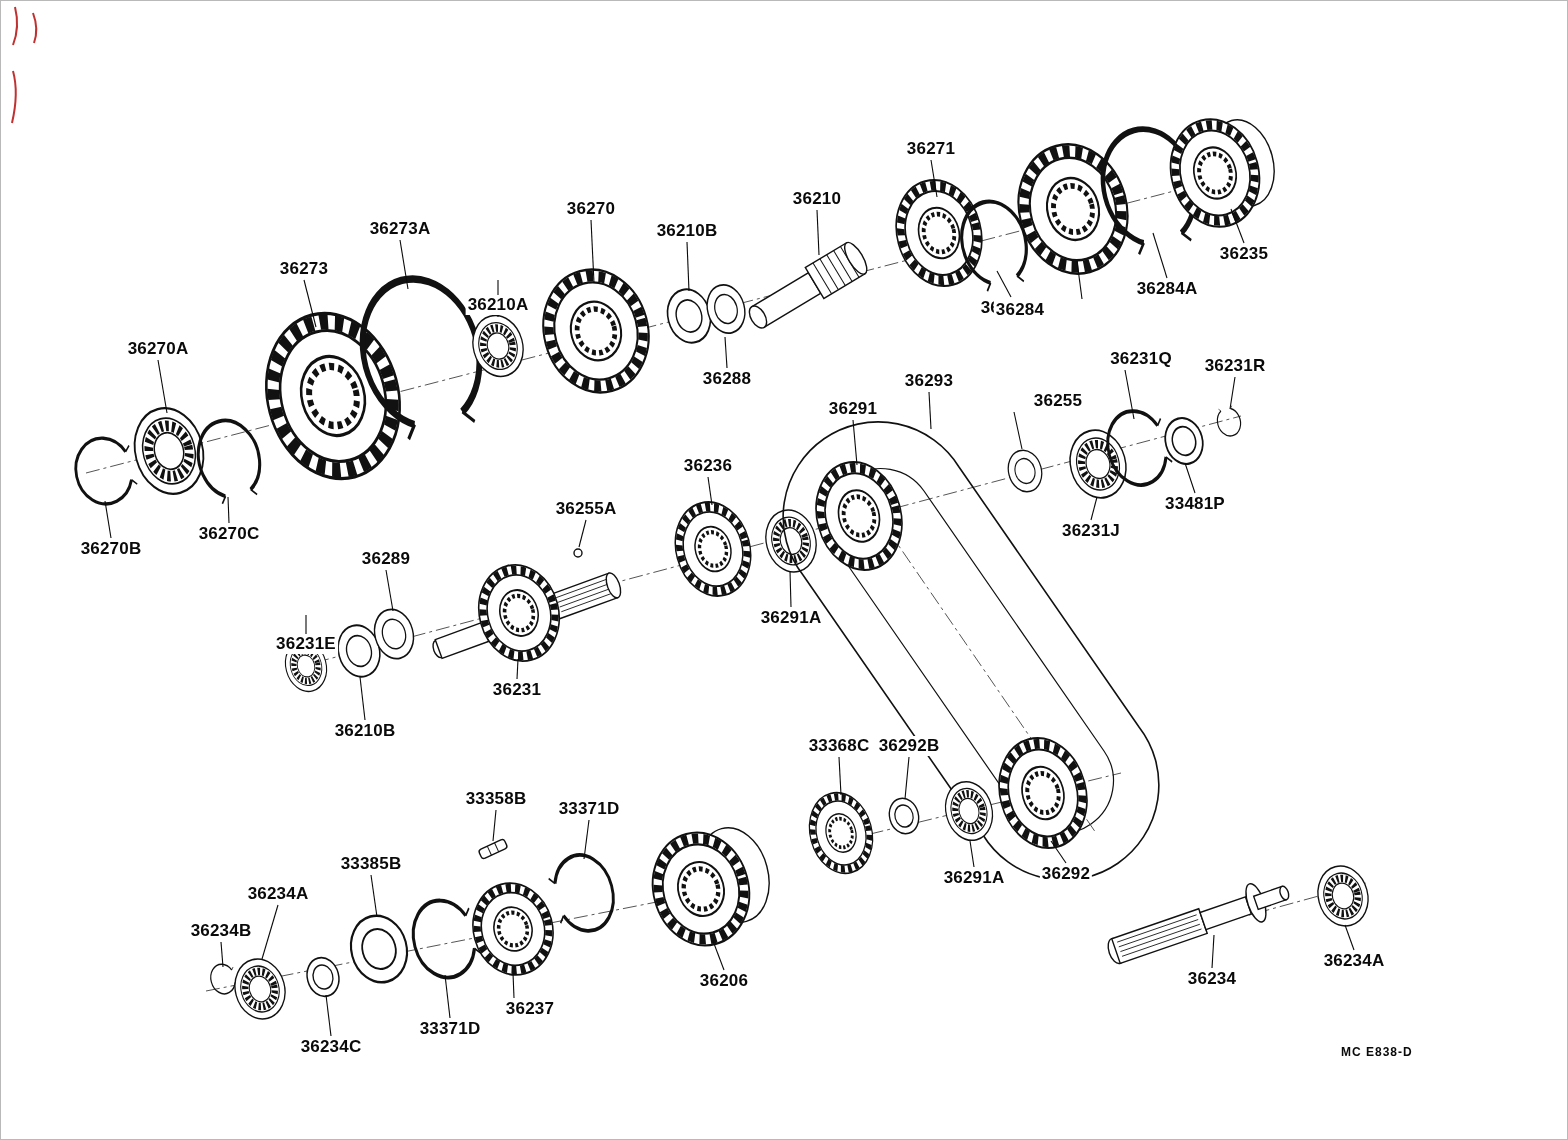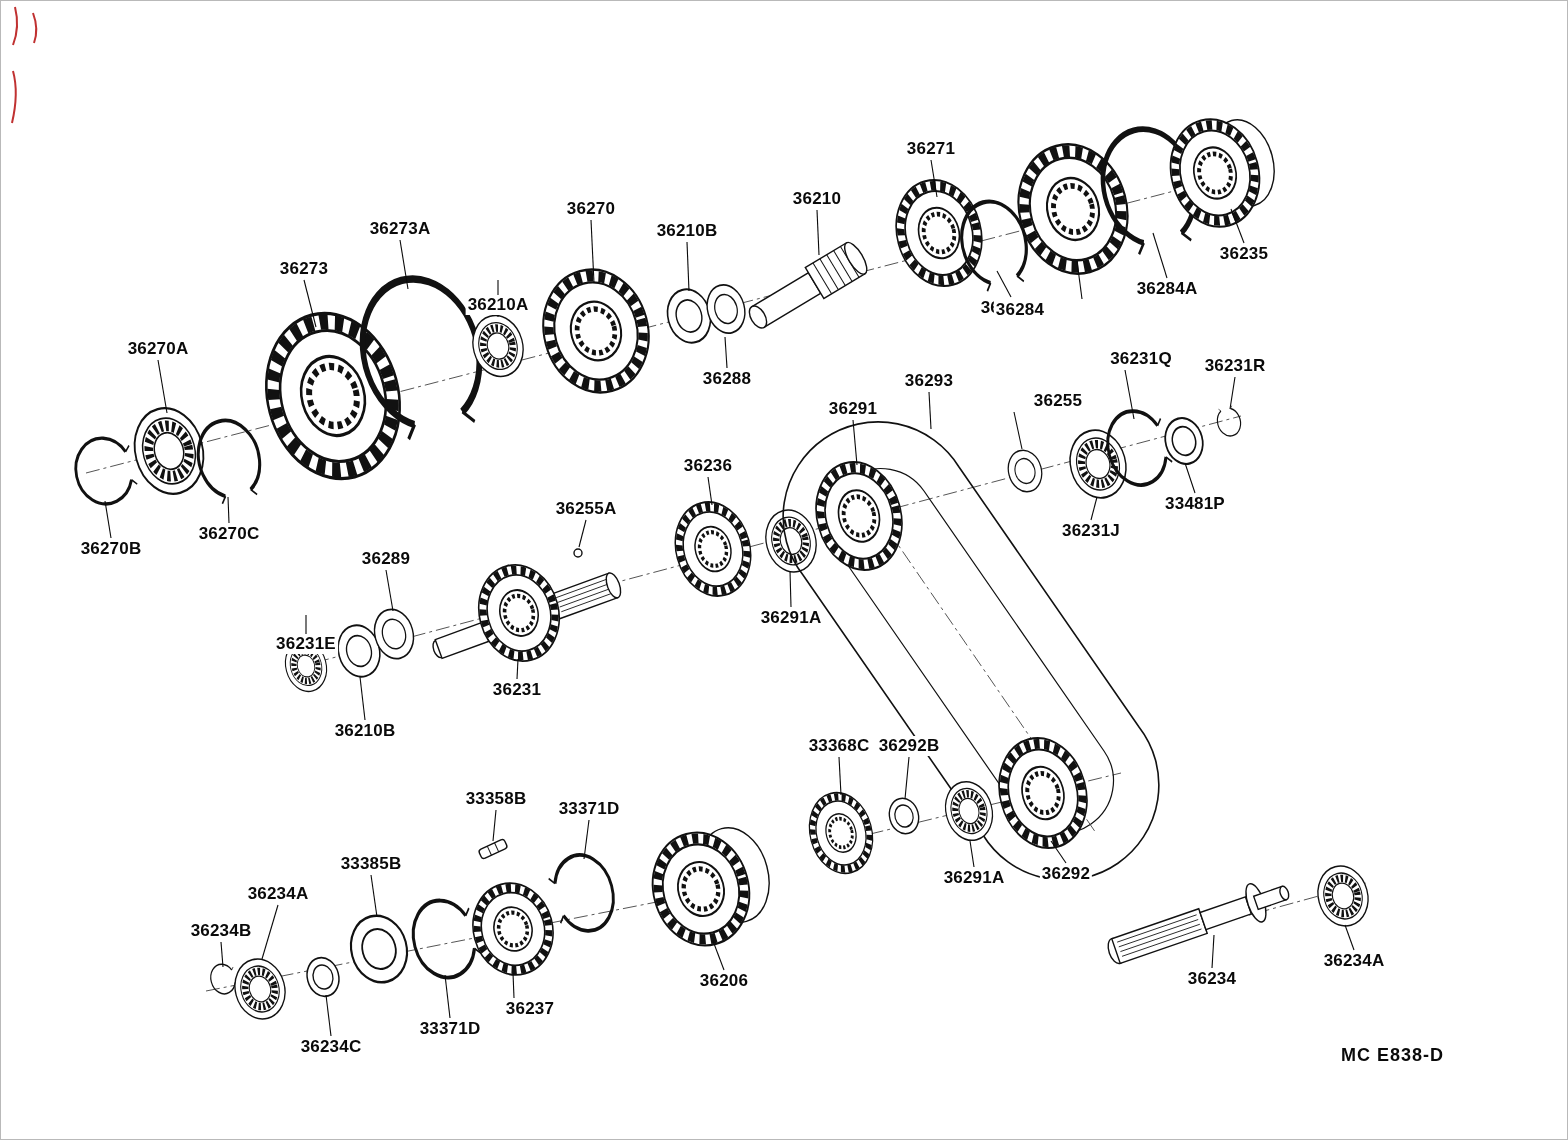--- a/index.html
+++ b/index.html
@@ -10,21 +10,21 @@
   }
   svg.diagram{position:absolute;left:0;top:0}
   .label-layer{position:absolute;left:0;top:0;width:100%;height:100%;pointer-events:none}
   .part-label{
     position:absolute;transform:translate(-50%,-50%);
     font-weight:700;font-size:17px;color:#0a0a0a;background:#fff;
     padding:0 2px;white-space:nowrap;letter-spacing:.2px;
   }
   .drawing-code{
     position:absolute;left:1340px;top:1044px;
-    font-weight:700;font-size:18px;color:#0a0a0a;letter-spacing:1px;
+    font-weight:700;font-size:12px;color:#0a0a0a;letter-spacing:1px;
   }
   .cl{stroke:#555;stroke-width:1;stroke-dasharray:14 4 3 4;fill:none}
   #leader-lines line{stroke:#0a0a0a;stroke-width:1.1}
 </style>
 </head>
 <body>
 
 <div class="stage">
 
   <svg class="diagram" width="1568" height="1140" viewBox="0 0 1568 1140" xmlns="http://www.w3.org/2000/svg">

